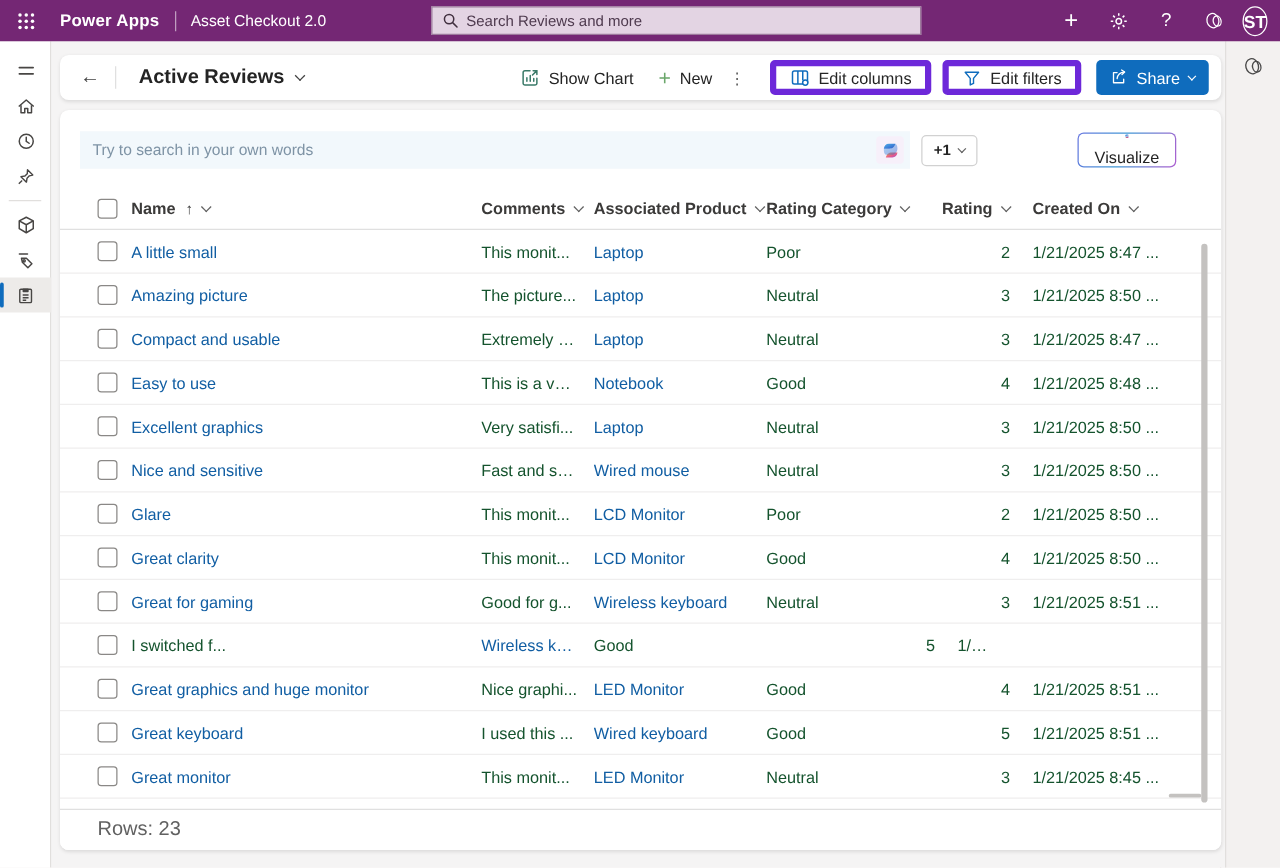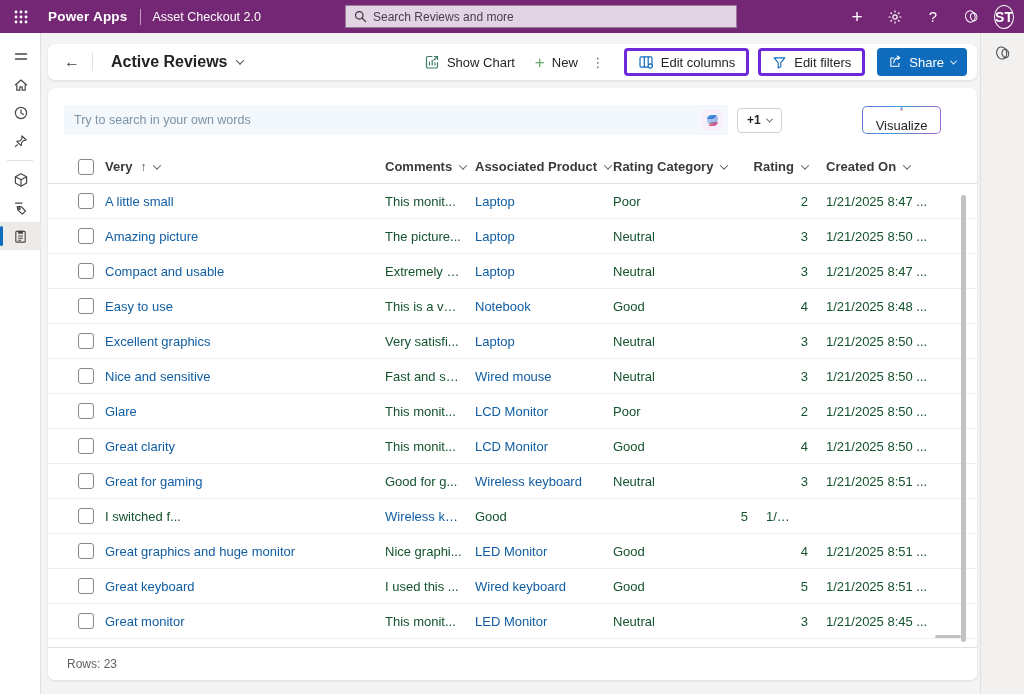--- a/index.html
+++ b/index.html
@@ -38,21 +38,21 @@
   
   .cmdbar { position:absolute; left:7px; right:3px; top:11px; height:36px; background:#fff; border-radius:7px; box-shadow:0 1px 3px rgba(0,0,0,.1); display:flex; align-items:center; padding:0 10px; }
   .back-btn { width:28px; height:28px; display:flex; align-items:center; justify-content:center; font-size:16px; color:#424242; cursor:pointer; }
   .cmd-div { width:1px; height:18px; background:#E0E0E0; margin:0 6px; }
   .view-title { font-size:16px; font-weight:700; color:#242424; margin-left:12px; cursor:pointer; display:flex; align-items:center; gap:9px; }
   .chev { width:6px; height:6px; border-right:1.6px solid #616161; border-bottom:1.6px solid #616161; transform:rotate(45deg) translate(-1px,-1px); display:inline-block; }
   .view-title .chev { border-color:#424242; }
   .cmd-right { margin-left:auto; display:flex; align-items:center; gap:2px; }
   .cmd-text-btn { display:flex; align-items:center; gap:7px; height:28px; padding:0 9px; font-size:13px; color:#242424; cursor:pointer; border-radius:4px; }
   .cmd-more { width:18px; text-align:center; color:#616161; font-size:13px; letter-spacing:0; cursor:pointer; margin-right:8px; }
-  .cmd-outline-btn { display:flex; align-items:center; gap:7px; height:28px; padding:0 11px; font-size:13px; color:#242424; background:#fff; border:3px solid #6d28d9; border-radius:4px; cursor:pointer; margin-left:7px; }
+  .cmd-outline-btn { display:flex; align-items:center; gap:7px; height:28px; padding:0 11px; font-size:13px; color:#242424; background:#fff; border:5px solid #6d28d9; border-radius:4px; cursor:pointer; margin-left:7px; }
   .share-btn { display:flex; align-items:center; gap:7px; height:28px; padding:11px 11px; font-size:13px; color:#fff; background:#0F6CBD; border:none; border-radius:4px; cursor:pointer; margin-left:10px; }
   .share-btn .chev { border-color:#fff; width:5px; height:5px; }
   .new-plus { color:#6BA76B; font-size:17px; font-weight:400; line-height:1; }
 
   
   .gridcard { position:absolute; left:7px; right:3px; top:55px; bottom:14px; background:#fff; border-radius:7px; box-shadow:0 1px 3px rgba(0,0,0,.1); overflow:hidden; }
   .smartrow { display:flex; align-items:center; margin:17px 16px 0 16px; height:30px; }
   .smartwrap { position:relative; width:664px; height:30px; }
   .smartwrap input { width:100%; height:100%; border:none; outline:none; background:#F2F8FC; padding:0 34px 0 10px; font-size:12.5px; color:#333; font-family:"Liberation Sans",sans-serif; }
   .smartwrap input::placeholder { color:#7E93A5; opacity:1; }
@@ -71,21 +71,21 @@
   .trow { height:35px; border-bottom:1px solid #EFEEEE; }
   .cell { font-size:13px; white-space:nowrap; overflow:hidden; text-overflow:ellipsis; padding-right:12px; }
   .link { color:#115EA3; text-decoration:none; cursor:pointer; }
   .dim { color:#14532d; }
   .num { text-align:right; padding-right:0; }
   .created { padding-left:18px; }
   .hcell.num-h { justify-content:flex-end; }
   .hcell.created-h { padding-left:18px; }
 
   .gfooter { position:absolute; left:0; right:0; bottom:0; height:33px; border-top:1px solid #E0E0E0; display:flex; align-items:center; background:#fff; }
-  .rowcount { font-size:12px; color:#616161; padding-left:19px; }
+  .rowcount { font-size:16px; color:#616161; padding-left:30px; }
 
   .vscroll { position:absolute; top:107px; right:11px; width:5px; height:447px; background:#C4C2C0; border-radius:3px; cursor:pointer; }
   .hscroll { position:absolute; bottom:42px; right:16px; width:26px; height:3px; background:#C4C2C0; border-radius:2px; cursor:pointer; }
 </style>
 </head>
 <body>
 
 <div class="topbar">
   <div class="waffle">
     <svg width="14" height="14" viewBox="0 0 14 14">
@@ -288,21 +288,21 @@
             </svg>
           <span>Visualize</span>
         </div>
       </div>
     </div>
 
     <div class="grid-table">
       <div class="grow ghead">
         <span class="cbx"></span>
         <span class="hcell">
-          <span>Very</span>
+          <span>Name</span>
           <span class="sortarrow">↑</span>
           <span class="chev"></span>
         </span>
         <span class="hcell">
           <span>Comments</span>
           <span class="chev"></span>
         </span>
         <span class="hcell">
           <span>Associated Product</span>
           <span class="chev"></span>

